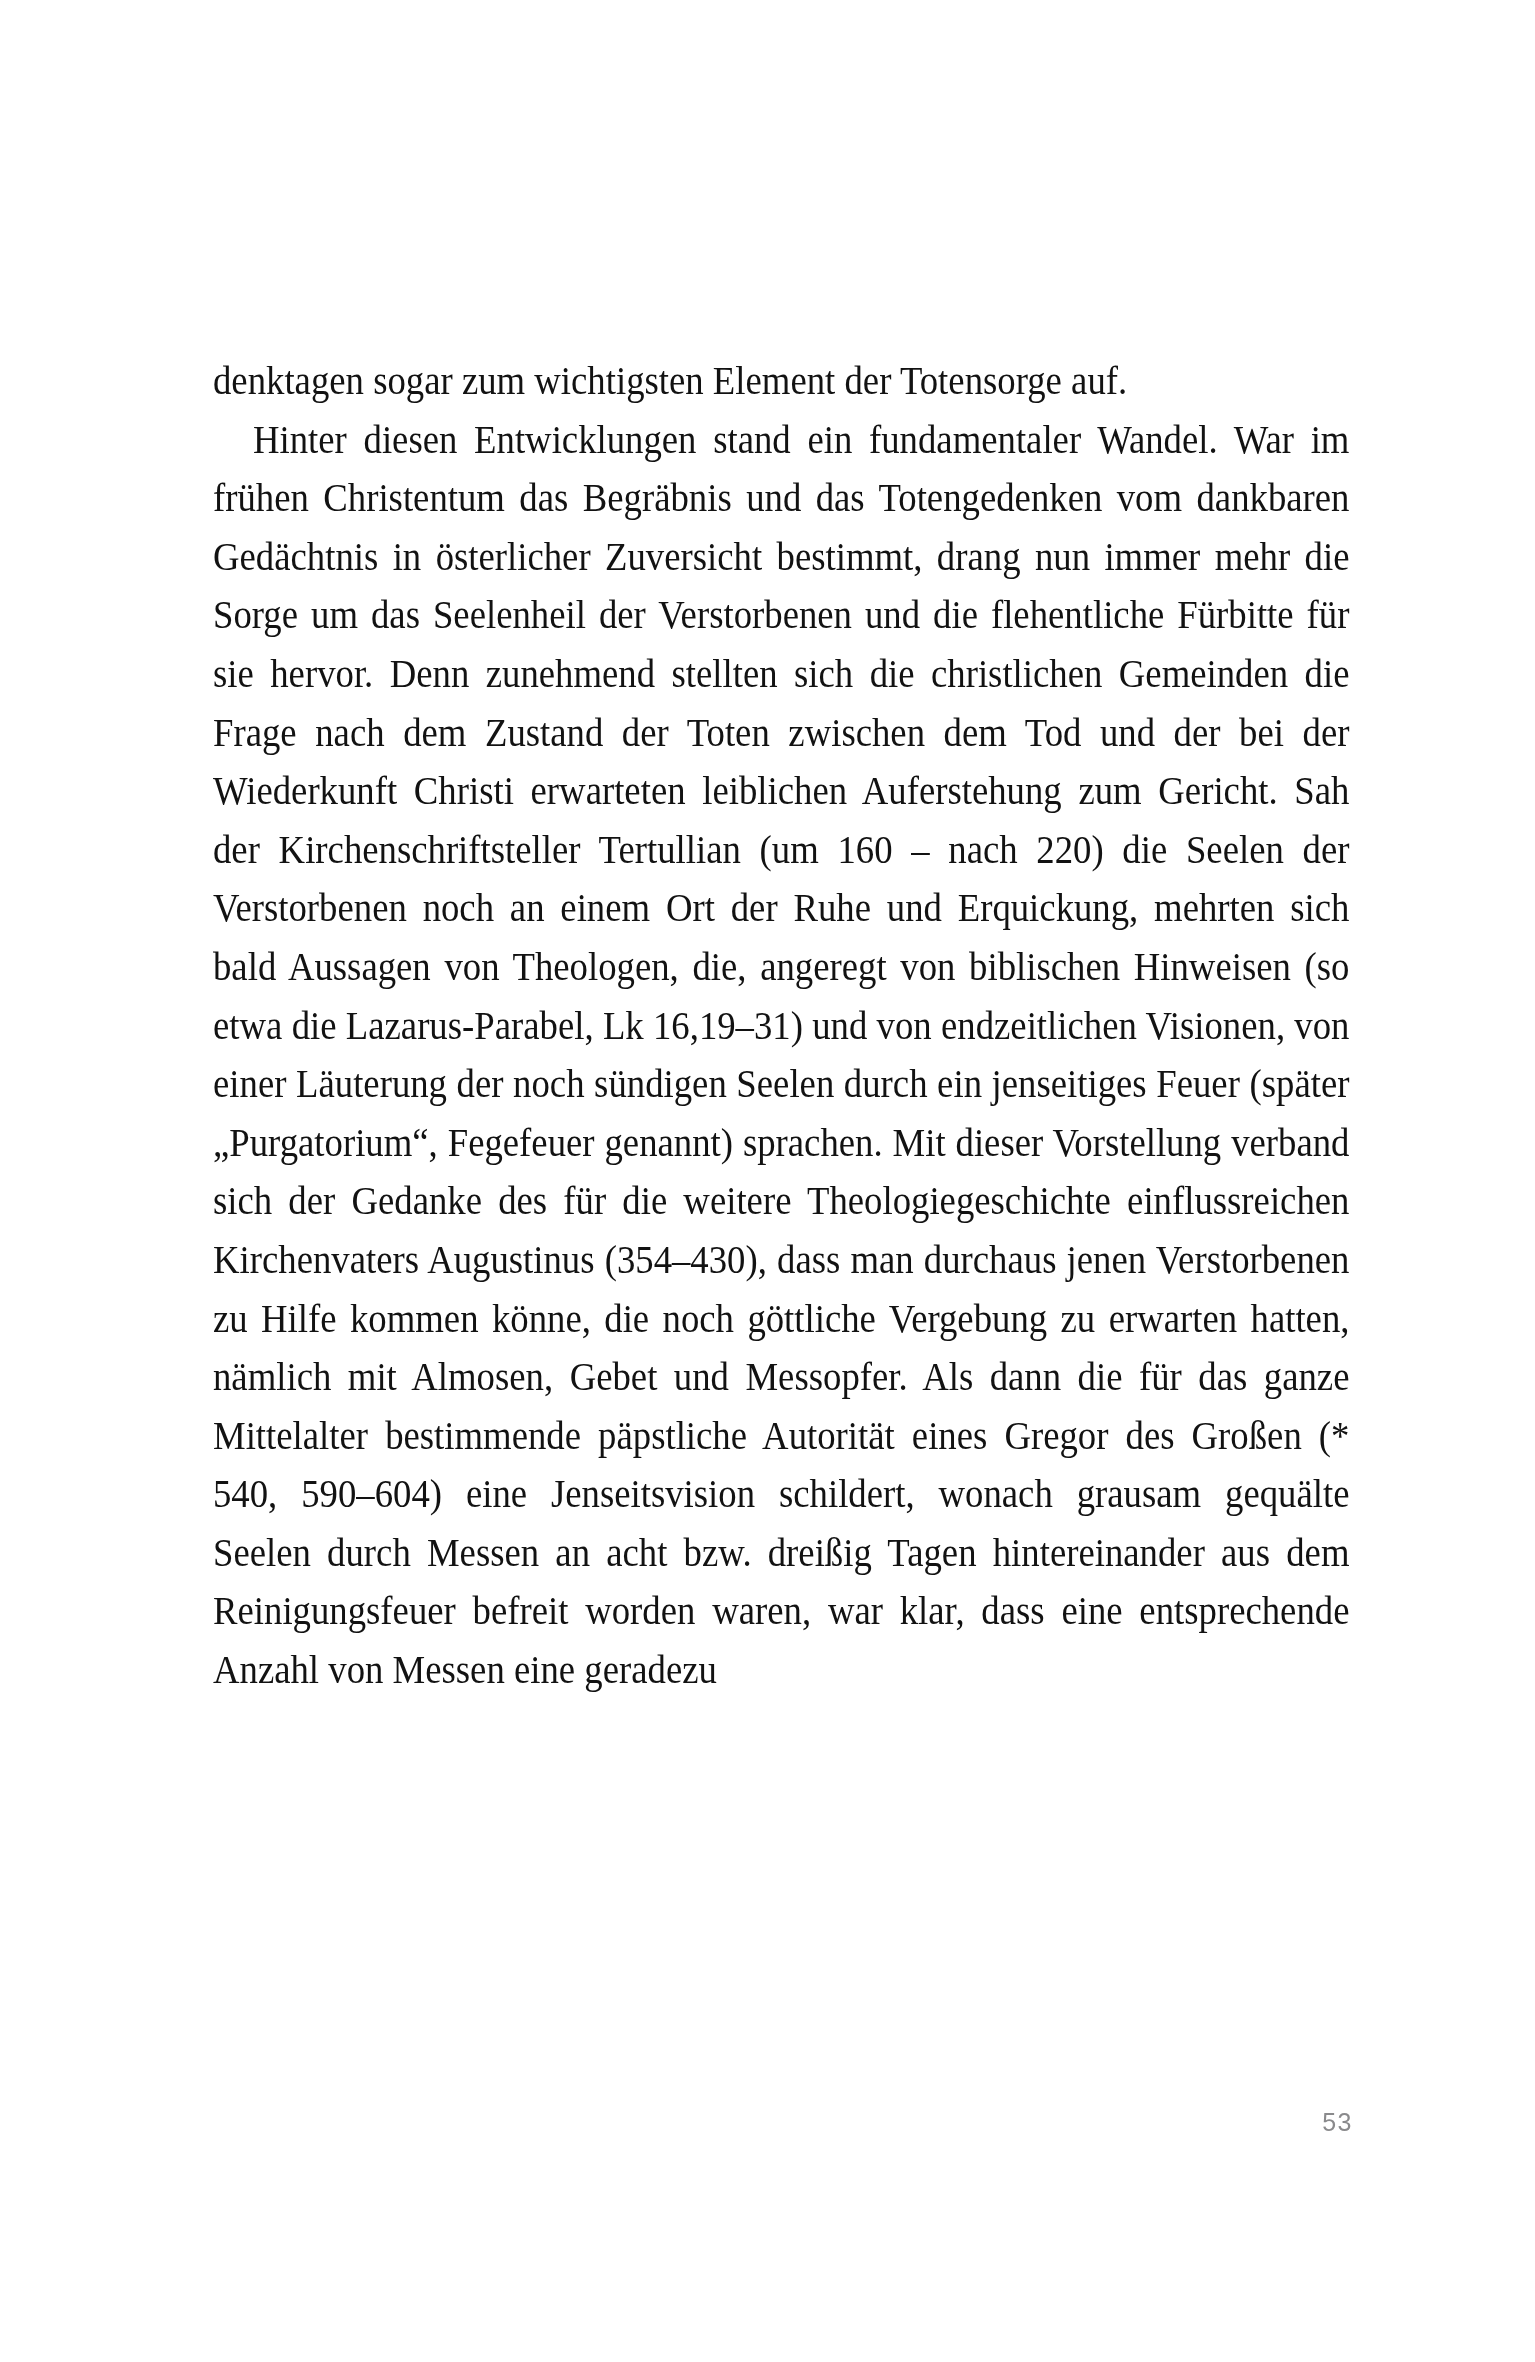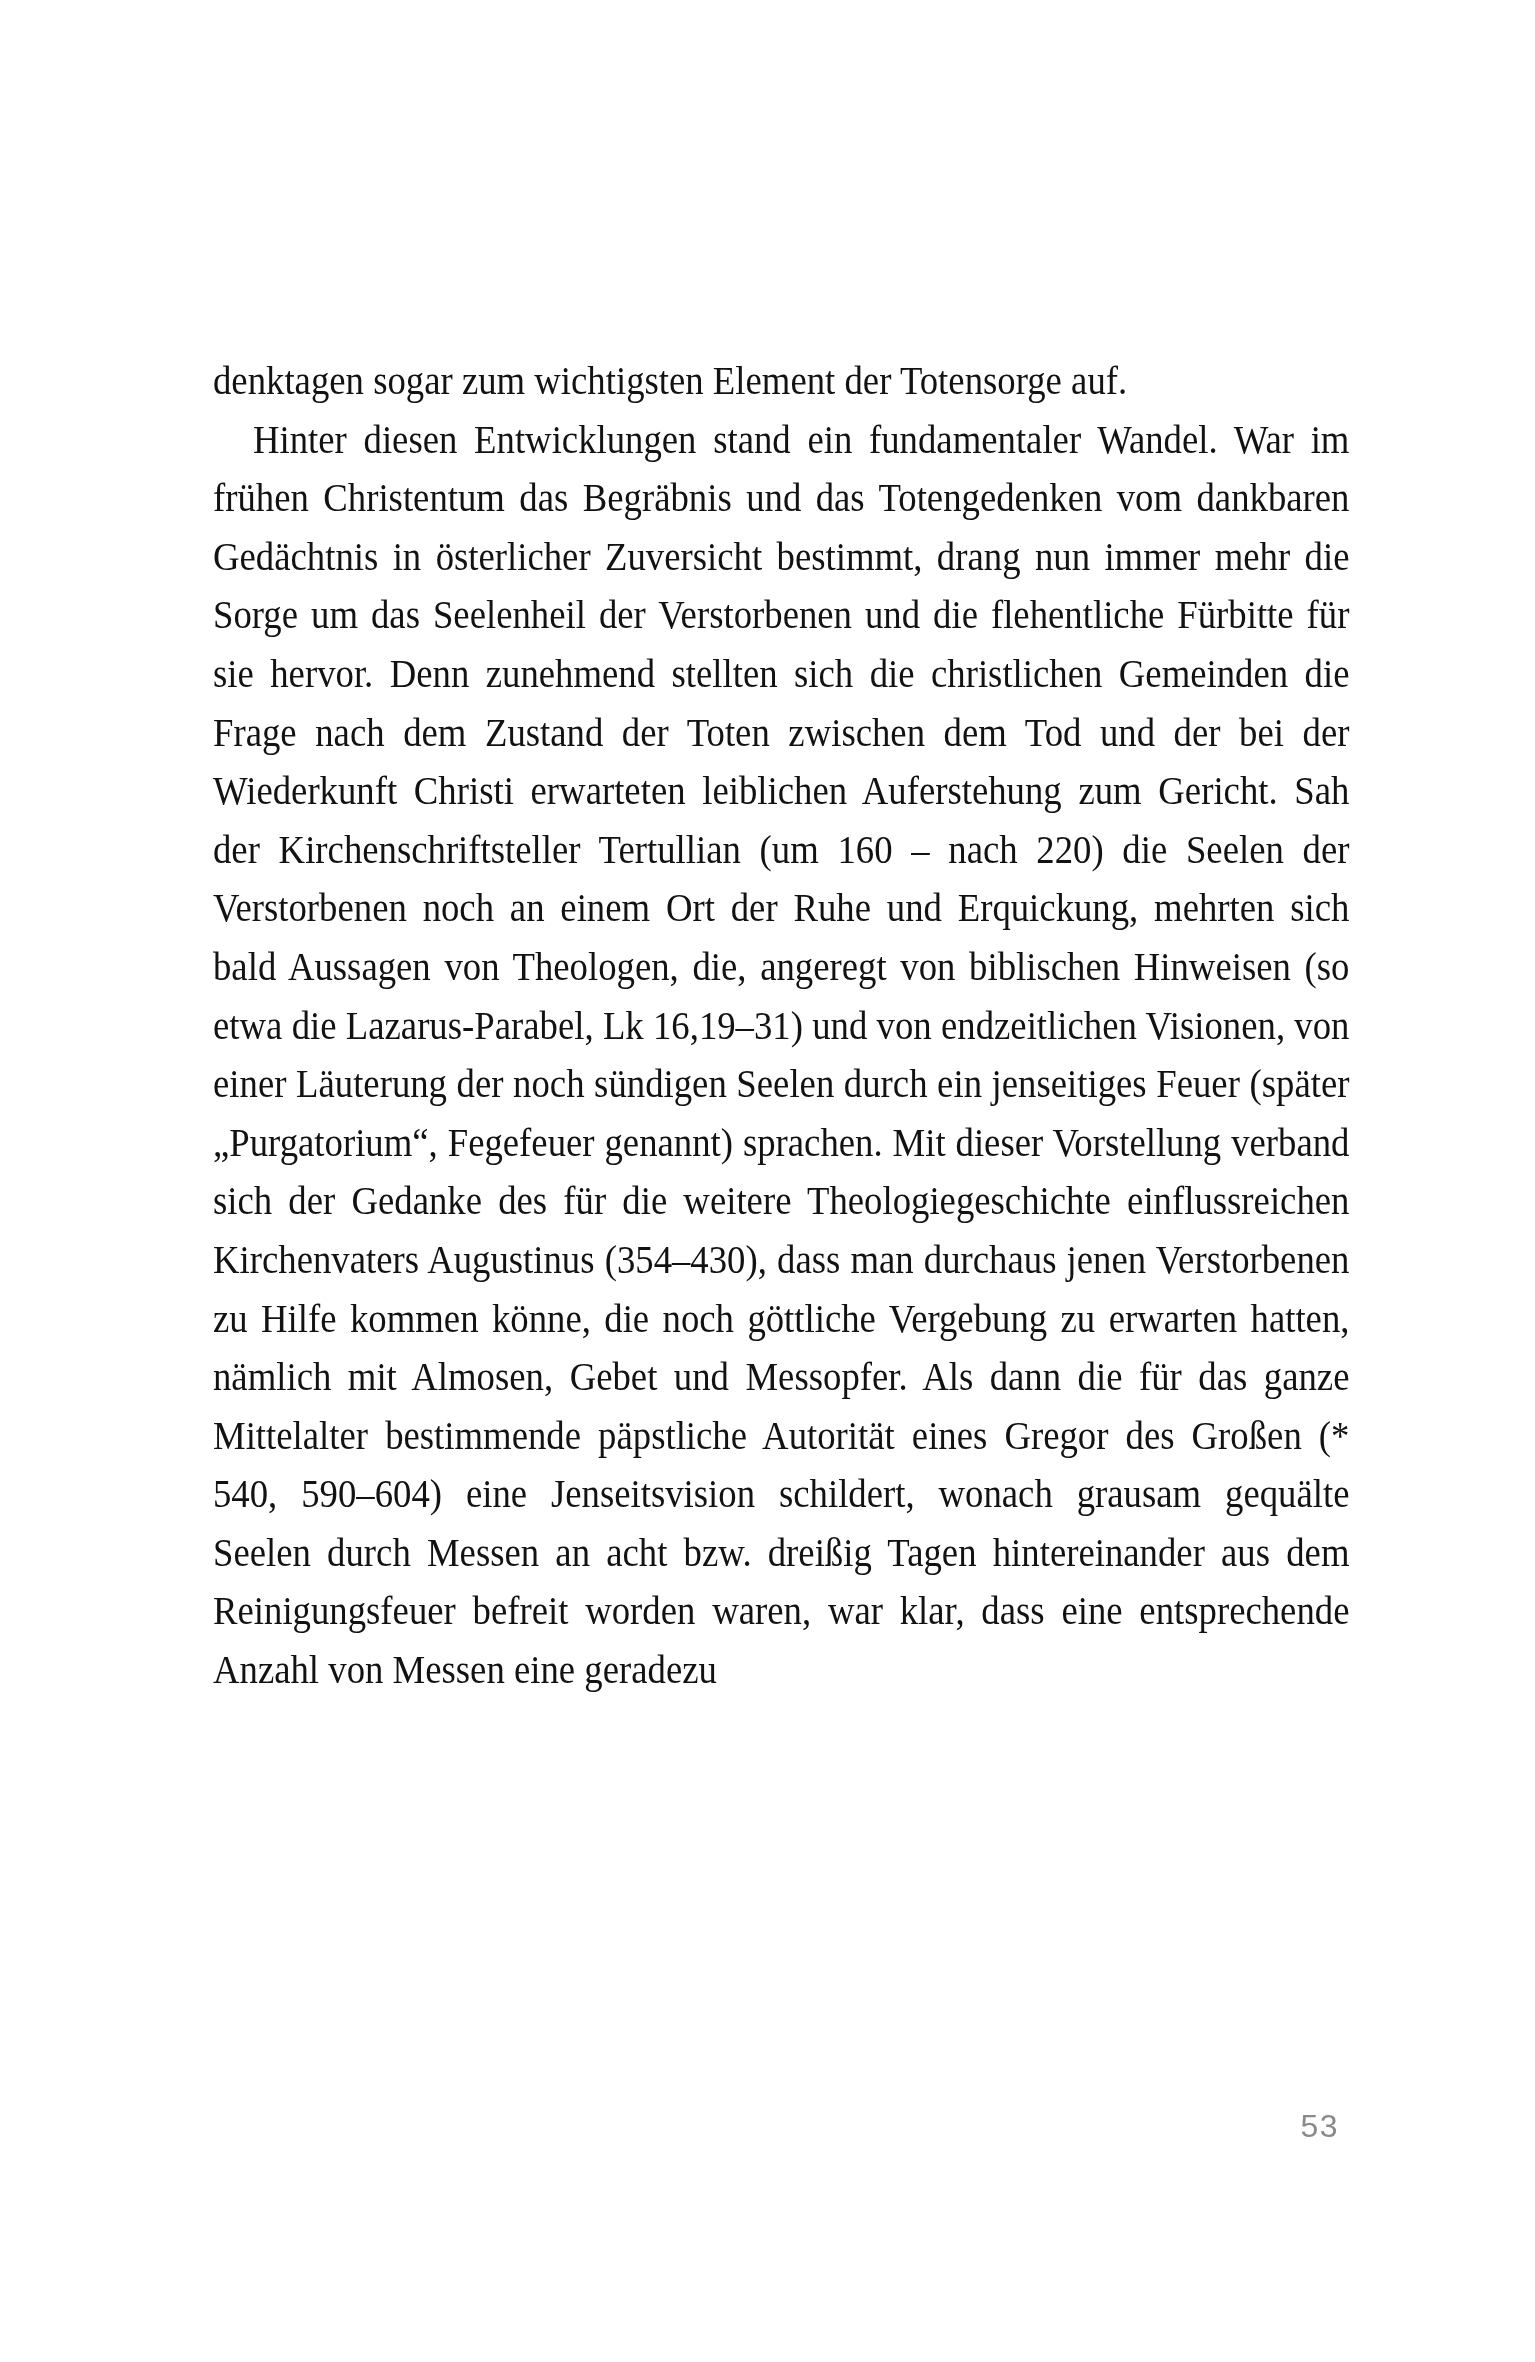--- a/index.html
+++ b/index.html
@@ -60,24 +60,24 @@
     width: 1222px; 
     hyphens: manual;
   }
   .para + .para {
     text-indent: 43px;
   }
 
   
   .folio {
     position: absolute;
-    right: 196px;
+    right: 182px;
     top: 2108px;
     font-family: "Liberation Sans", sans-serif;
-    font-size: 32px;
+    font-size: 25px;
     letter-spacing: 1.5px;
     color: #8a8a8c;
   }
 </style>
 </head>
 <body>
 
 <div class="page">
 
 

